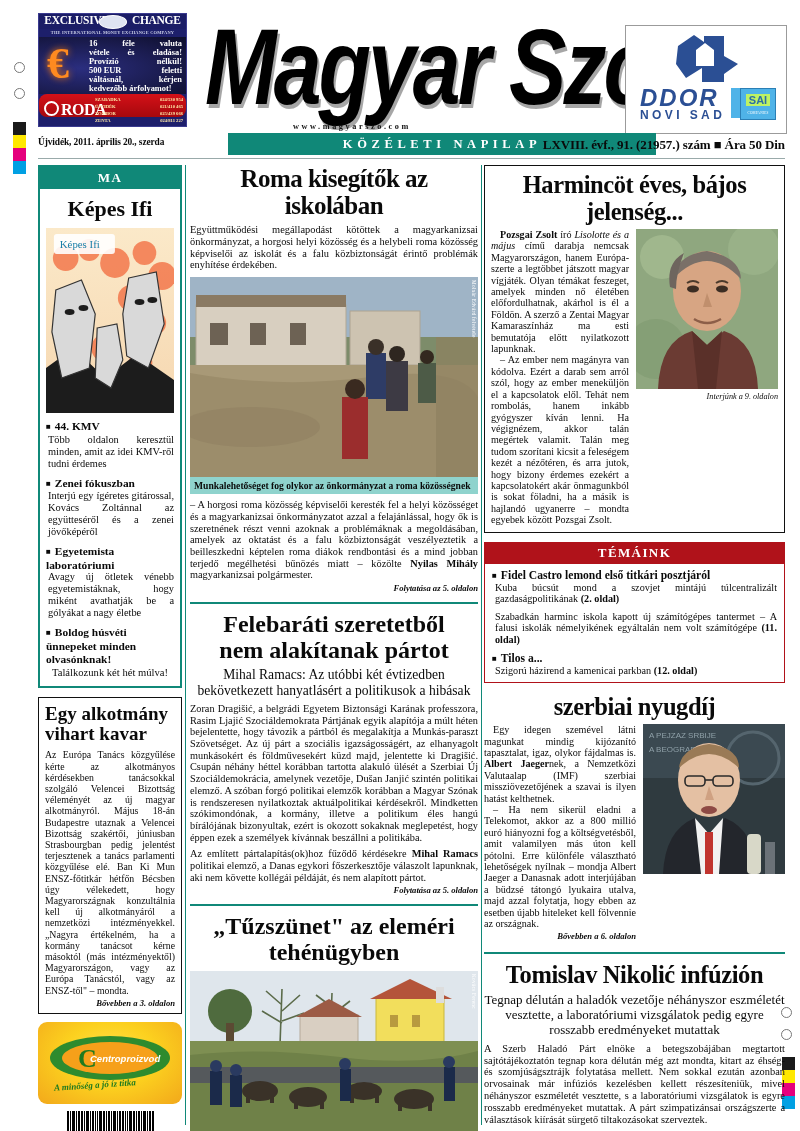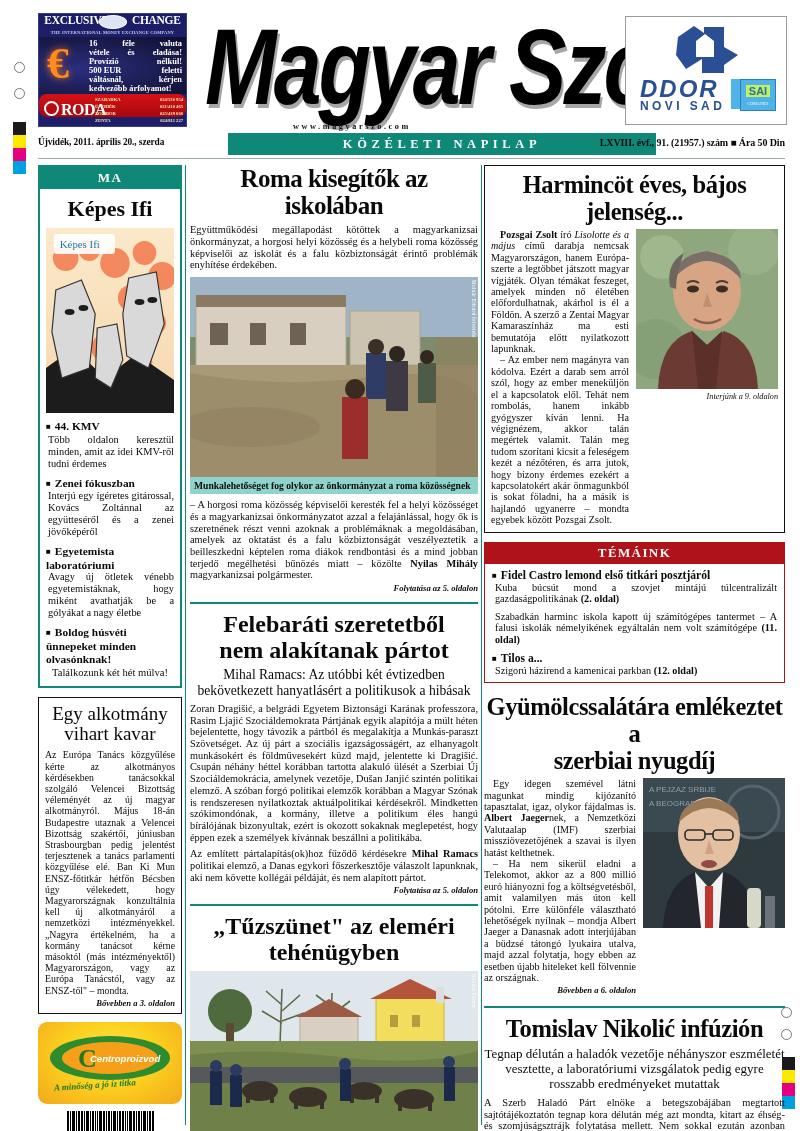--- a/index.html
+++ b/index.html
@@ -27,34 +27,34 @@
   .ex-red{height:23px;background:linear-gradient(#d41118,#a6080d);position:relative;border-radius:8px;}
   .ex-roda{position:absolute;left:5px;top:7px;color:#fff;font-weight:bold;font-size:16px;letter-spacing:-.5px;}
   .ex-roda .ring{display:inline-block;width:11px;height:11px;border:2px solid #fff;border-radius:50%;vertical-align:-1px;margin-right:2px;}
   .ex-nums{position:absolute;right:3px;top:2px;color:#ffe9a8;font-size:4.6px;font-weight:bold;line-height:7px;width:88px;}
   .ex-nums div{display:flex;justify-content:space-between;}
 
   .logo-wrap{position:absolute;left:205px;top:6px;width:410px;height:122px;}
   .logo-text{font-family:"Liberation Sans",sans-serif;font-weight:bold;font-style:italic;font-size:86px;line-height:96px;letter-spacing:-3px;color:#000;transform:scaleY(1.26);transform-origin:left top;white-space:nowrap;text-shadow:2px 3px 0 rgba(0,0,0,.35);}
   .logo-url{position:absolute;left:88px;top:116px;font-size:8.2px;font-weight:bold;letter-spacing:2.6px;color:#111;}
 
-  .ad-ddor{position:absolute;left:625px;top:16px;width:160px;height:107px;border:1px solid #9b9b9b;background:#fff;}
+  .ad-ddor{position:absolute;left:625px;top:25px;width:160px;height:107px;border:1px solid #9b9b9b;background:#fff;}
   .ddor-mark{position:absolute;left:48px;top:8px;width:68px;height:50px;}
   .ddor-name{position:absolute;left:14px;top:60px;font-family:"Liberation Sans",sans-serif;font-weight:bold;font-style:italic;color:#2b4f94;font-size:24px;letter-spacing:2px;line-height:24px;}
   .ddor-city{position:absolute;left:14px;top:82px;font-family:"Liberation Sans",sans-serif;font-weight:bold;color:#2b4f94;font-size:12px;letter-spacing:3.4px;line-height:14px;}
   .sai-box{position:absolute;right:10px;top:62px;width:34px;height:30px;background:#4fb3e8;border:1px solid #2b7fb5;}
   .sai-box span{display:block;margin:5px auto 5px;width:24px;background:#bef264;color:#2b6fa5;font-family:"Liberation Sans",sans-serif;font-weight:bold;font-size:11px;text-align:center;line-height:12px;}
   .sai-box small{display:block;text-align:center;font-size:3.4px;color:#fff;letter-spacing:.2px;}
   .sai-side{position:absolute;right:46px;top:62px;width:9px;height:30px;background:#4fb3e8;}
 
   .strip{position:absolute;left:38px;top:133px;width:747px;height:22px;}
   .strip .teal{position:absolute;left:190px;width:428px;height:22px;background:#108878;}
   .strip .teal span{display:block;text-align:center;color:#fff;font-weight:bold;font-size:12.5px;letter-spacing:4.6px;line-height:22px;}
   .strip .dateline{position:absolute;left:0;top:4px;font-size:9.4px;font-weight:bold;letter-spacing:-.1px;}
-  .strip .issue{position:absolute;right:0;top:4px;font-size:10px;font-weight:bold;text-align:left;letter-spacing:-.1px;}
+  .strip .issue{position:absolute;right:0;top:4px;font-size:13px;font-weight:bold;text-align:left;letter-spacing:-.1px;}
   .rule-top{position:absolute;left:38px;top:158px;width:747px;height:1px;background:#9aa;}
 
   
   .col-left{position:absolute;left:38px;top:165px;width:144px;}
   .col-mid{position:absolute;left:190px;top:165px;width:288px;}
   .col-right{position:absolute;left:484px;top:165px;width:301px;}
   .vrule{position:absolute;width:1px;background:#108878;}
 
   
   .ma-box{border:2px solid #108878;}
@@ -65,21 +65,21 @@
   .ma-list{margin-top:7px;}
   .bullet-item{margin-bottom:7px;}
   .bullet-item .bt{font-weight:bold;font-size:11.4px;line-height:12.6px;}
   .bullet-item .bt::before{content:"\25A0";font-size:8px;margin-right:4px;vertical-align:1px;}
   .bullet-item .bd{font-size:10.4px;line-height:12px;text-align:justify;padding-left:2px;}
   .ma-final{font-weight:bold;font-size:11.4px;line-height:12.8px;}
   .ma-final::before{content:"\25A0";font-size:8px;margin-right:4px;vertical-align:1px;}
   .ma-final2{text-align:center;font-size:10.6px;line-height:12.6px;margin-top:1px;}
 
   .alk-box{border:1px solid #111;margin-top:9px;padding:6px 6px 5px;}
-  .alk-title{text-align:center;font-weight:normal;font-size:19px;line-height:20px;margin-bottom:5px;}
+  .alk-title{font-weight:bold;font-size:19px;line-height:20px;margin-bottom:5px;}
   .alk-text{font-size:9.8px;line-height:11.2px;text-align:justify;}
   .jump{text-align:right;font-size:8.6px;font-weight:bold;font-style:italic;margin-top:2px;}
 
   .centro{margin-top:8px;width:144px;height:82px;border-radius:9px;position:relative;overflow:hidden;background:radial-gradient(ellipse at 50% 40%,#ffe14f 0%,#fcd11f 45%,#f2a81b 100%);}
   .centro .leaf{position:absolute;left:12px;top:14px;width:120px;height:44px;border-radius:50%/50%;background:#2e8b2e;}
   .centro .inner{position:absolute;left:24px;top:20px;width:96px;height:32px;border-radius:50%;background:#f6a01a;}
   .centro .cletter{position:absolute;left:40px;top:22px;color:#1f7a1f;font-weight:bold;font-size:26px;font-family:"Liberation Serif",serif;}
   .centro .cname{position:absolute;left:52px;top:31px;color:#fff;font-weight:bold;font-size:9.5px;font-style:italic;font-family:"Liberation Sans",sans-serif;}
   .centro .slogan{position:absolute;left:16px;top:58px;color:#1f7a1f;font-style:italic;font-weight:bold;font-size:9px;transform:rotate(-4deg);}
   .barcode{margin-top:7px;width:144px;}
@@ -509,21 +509,20 @@
           <div class="td"><span>Szabadkán harminc iskola kapott új számítógépes tantermet – A falusi iskolák némelyikének egyáltalán nem volt számítógépe </span><b class="nm">(11. oldal)</b></div>
         </div>
         <div class="tema-item">
           <div class="tt">Tilos a...</div>
           <div class="td"><span>Szigorú házirend a kamenicai parkban </span><b class="nm">(12. oldal)</b></div>
         </div>
       </div>
     </div>
 
     <div style="margin-top:10px;">
-      <div class="rhead">Gyümölcssalátára emlékeztet a</div>
       <div class="rhead">szerbiai nyugdíj</div>
       <div class="two-col">
         <div class="tc-text">
           <p style="margin:0;text-indent:9px;"><span>Egy idegen szemével látni magunkat mindig kijózanító tapasztalat, igaz, olykor fájdalmas is. </span><b class="nm">Albert Jaeger</b><span>nek, a Nemzetközi Valutaalap (IMF) szerbiai missziövezetőjének a szavai is ilyen hatást kelthetnek.</span></p>
           <p style="margin:0;text-indent:9px;">– Ha nem sikerül eladni a Telekomot, akkor az a 800 millió euró hiányozni fog a költségvetésből, amit valamilyen más úton kell pótolni. Erre különféle választható lehetőségek nyílnak – mondja Albert Jaeger a Danasnak adott interjújában a büdzsé tátongó lyukaira utalva, majd azzal folytatja, hogy ebben az esetben újabb hiteleket kell fölvennie az országnak.</p>
           <div class="jump">Bővebben a 6. oldalon</div>
         </div>
         <div class="tc-img">
           <svg class="ph" viewBox="0 0 142 150" preserveAspectRatio="none">
             <rect width="142" height="150" fill="#2f3a3f"></rect>

